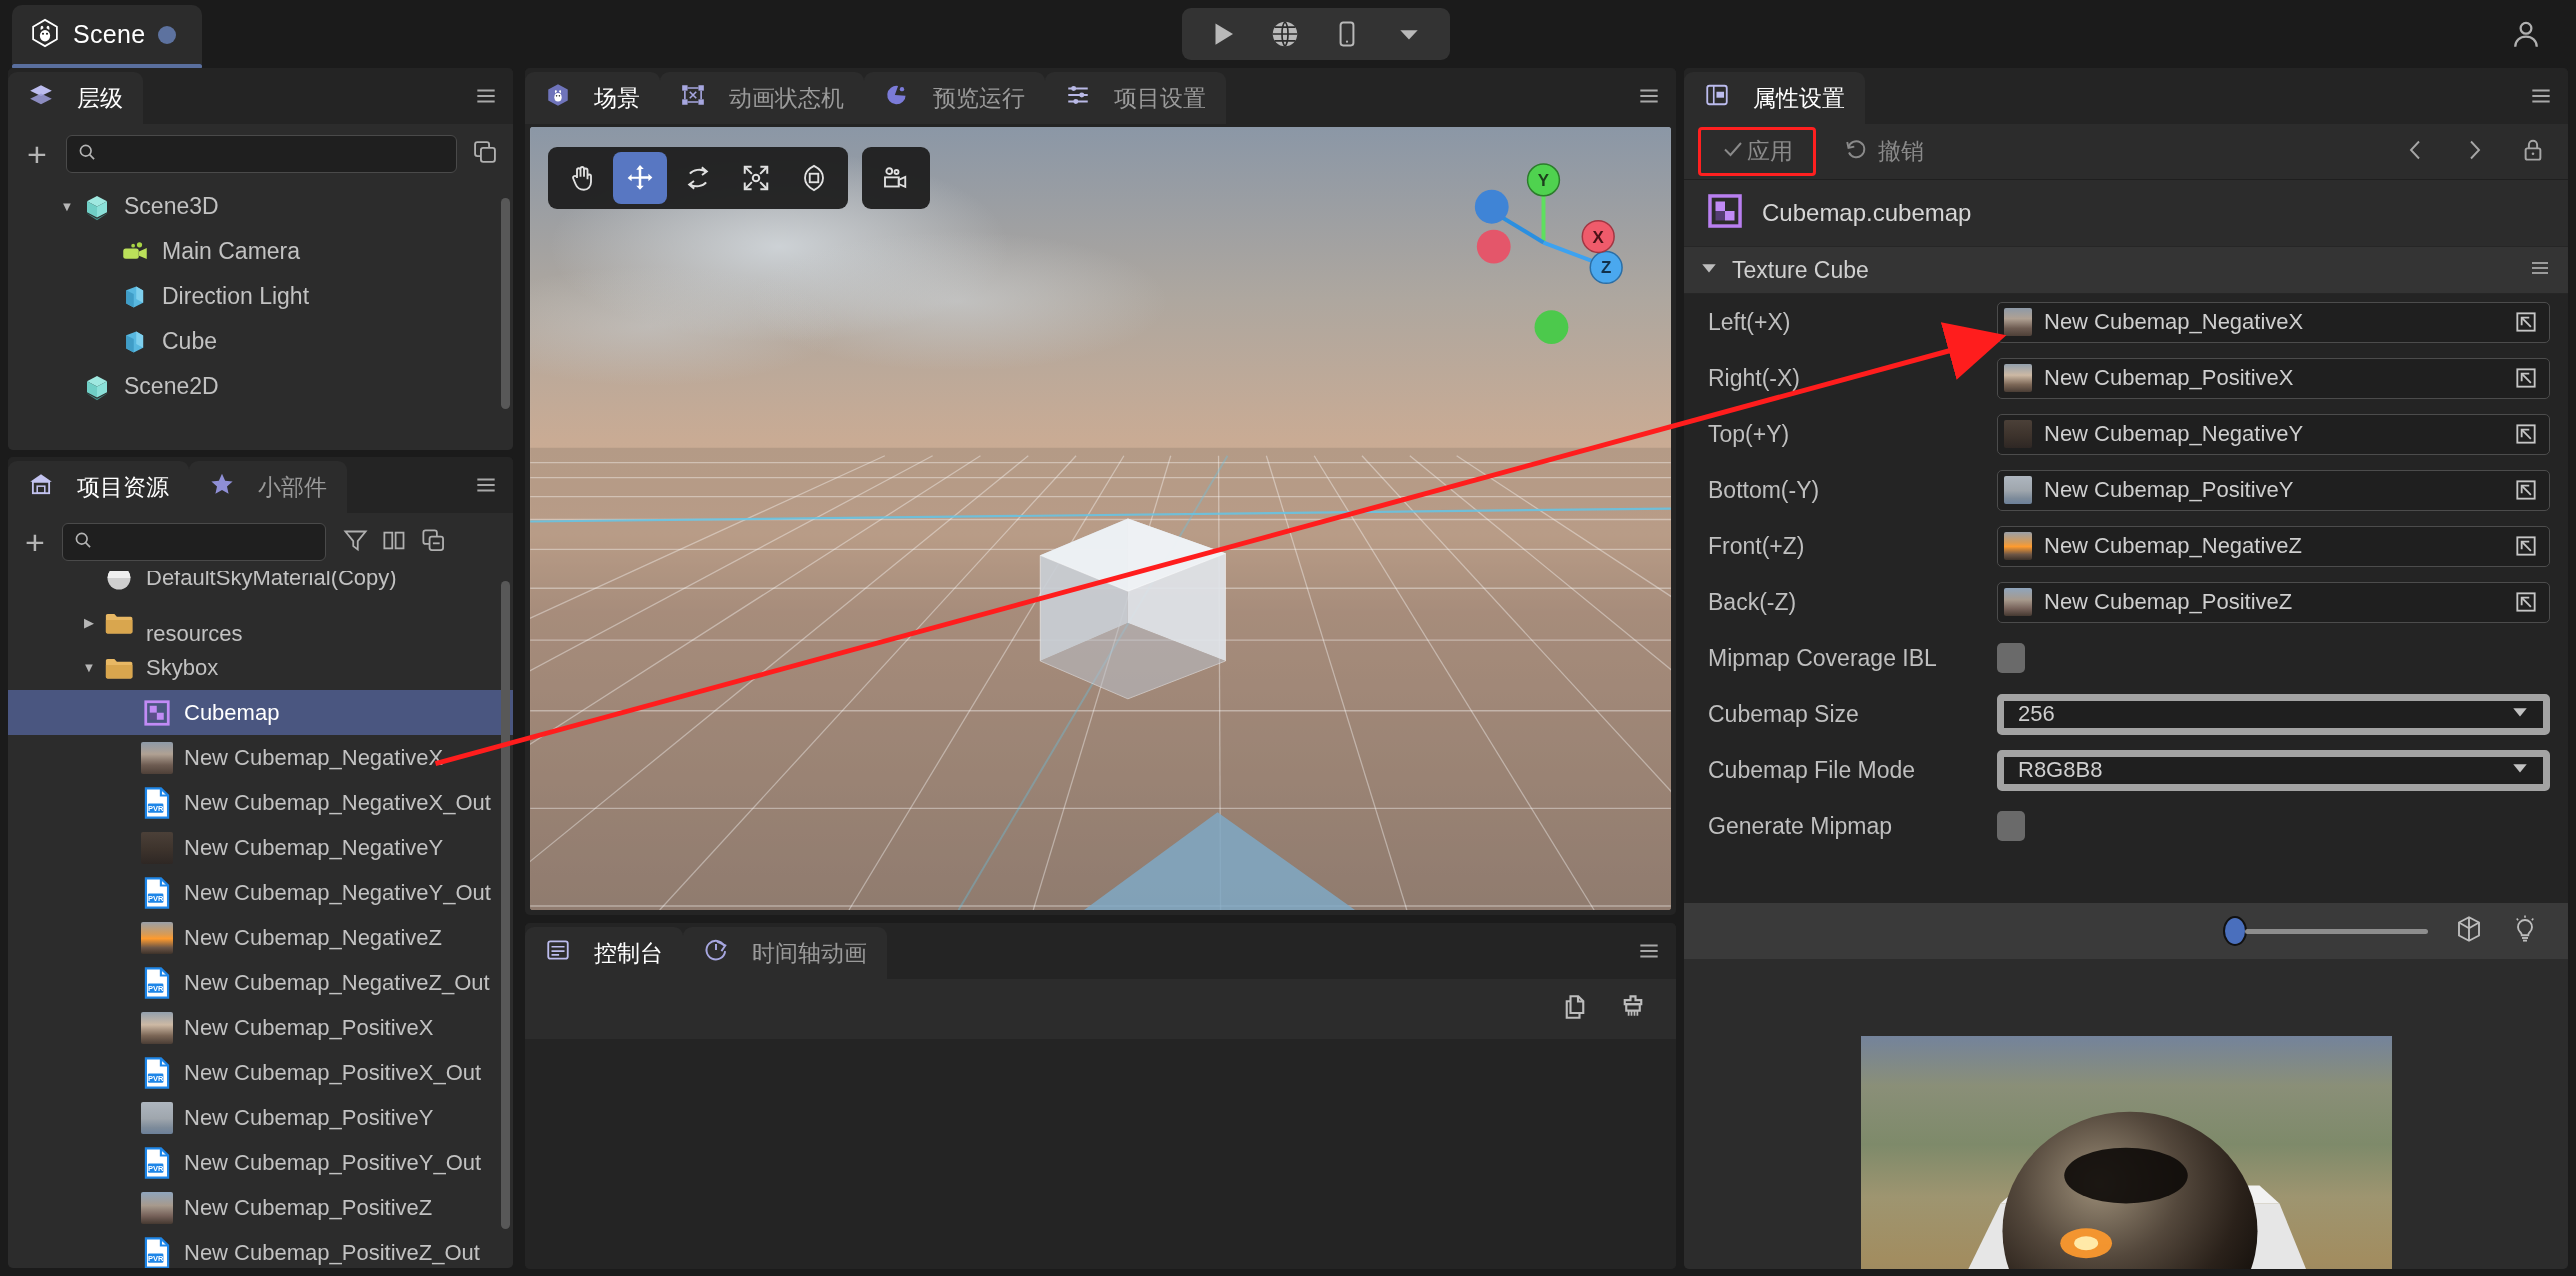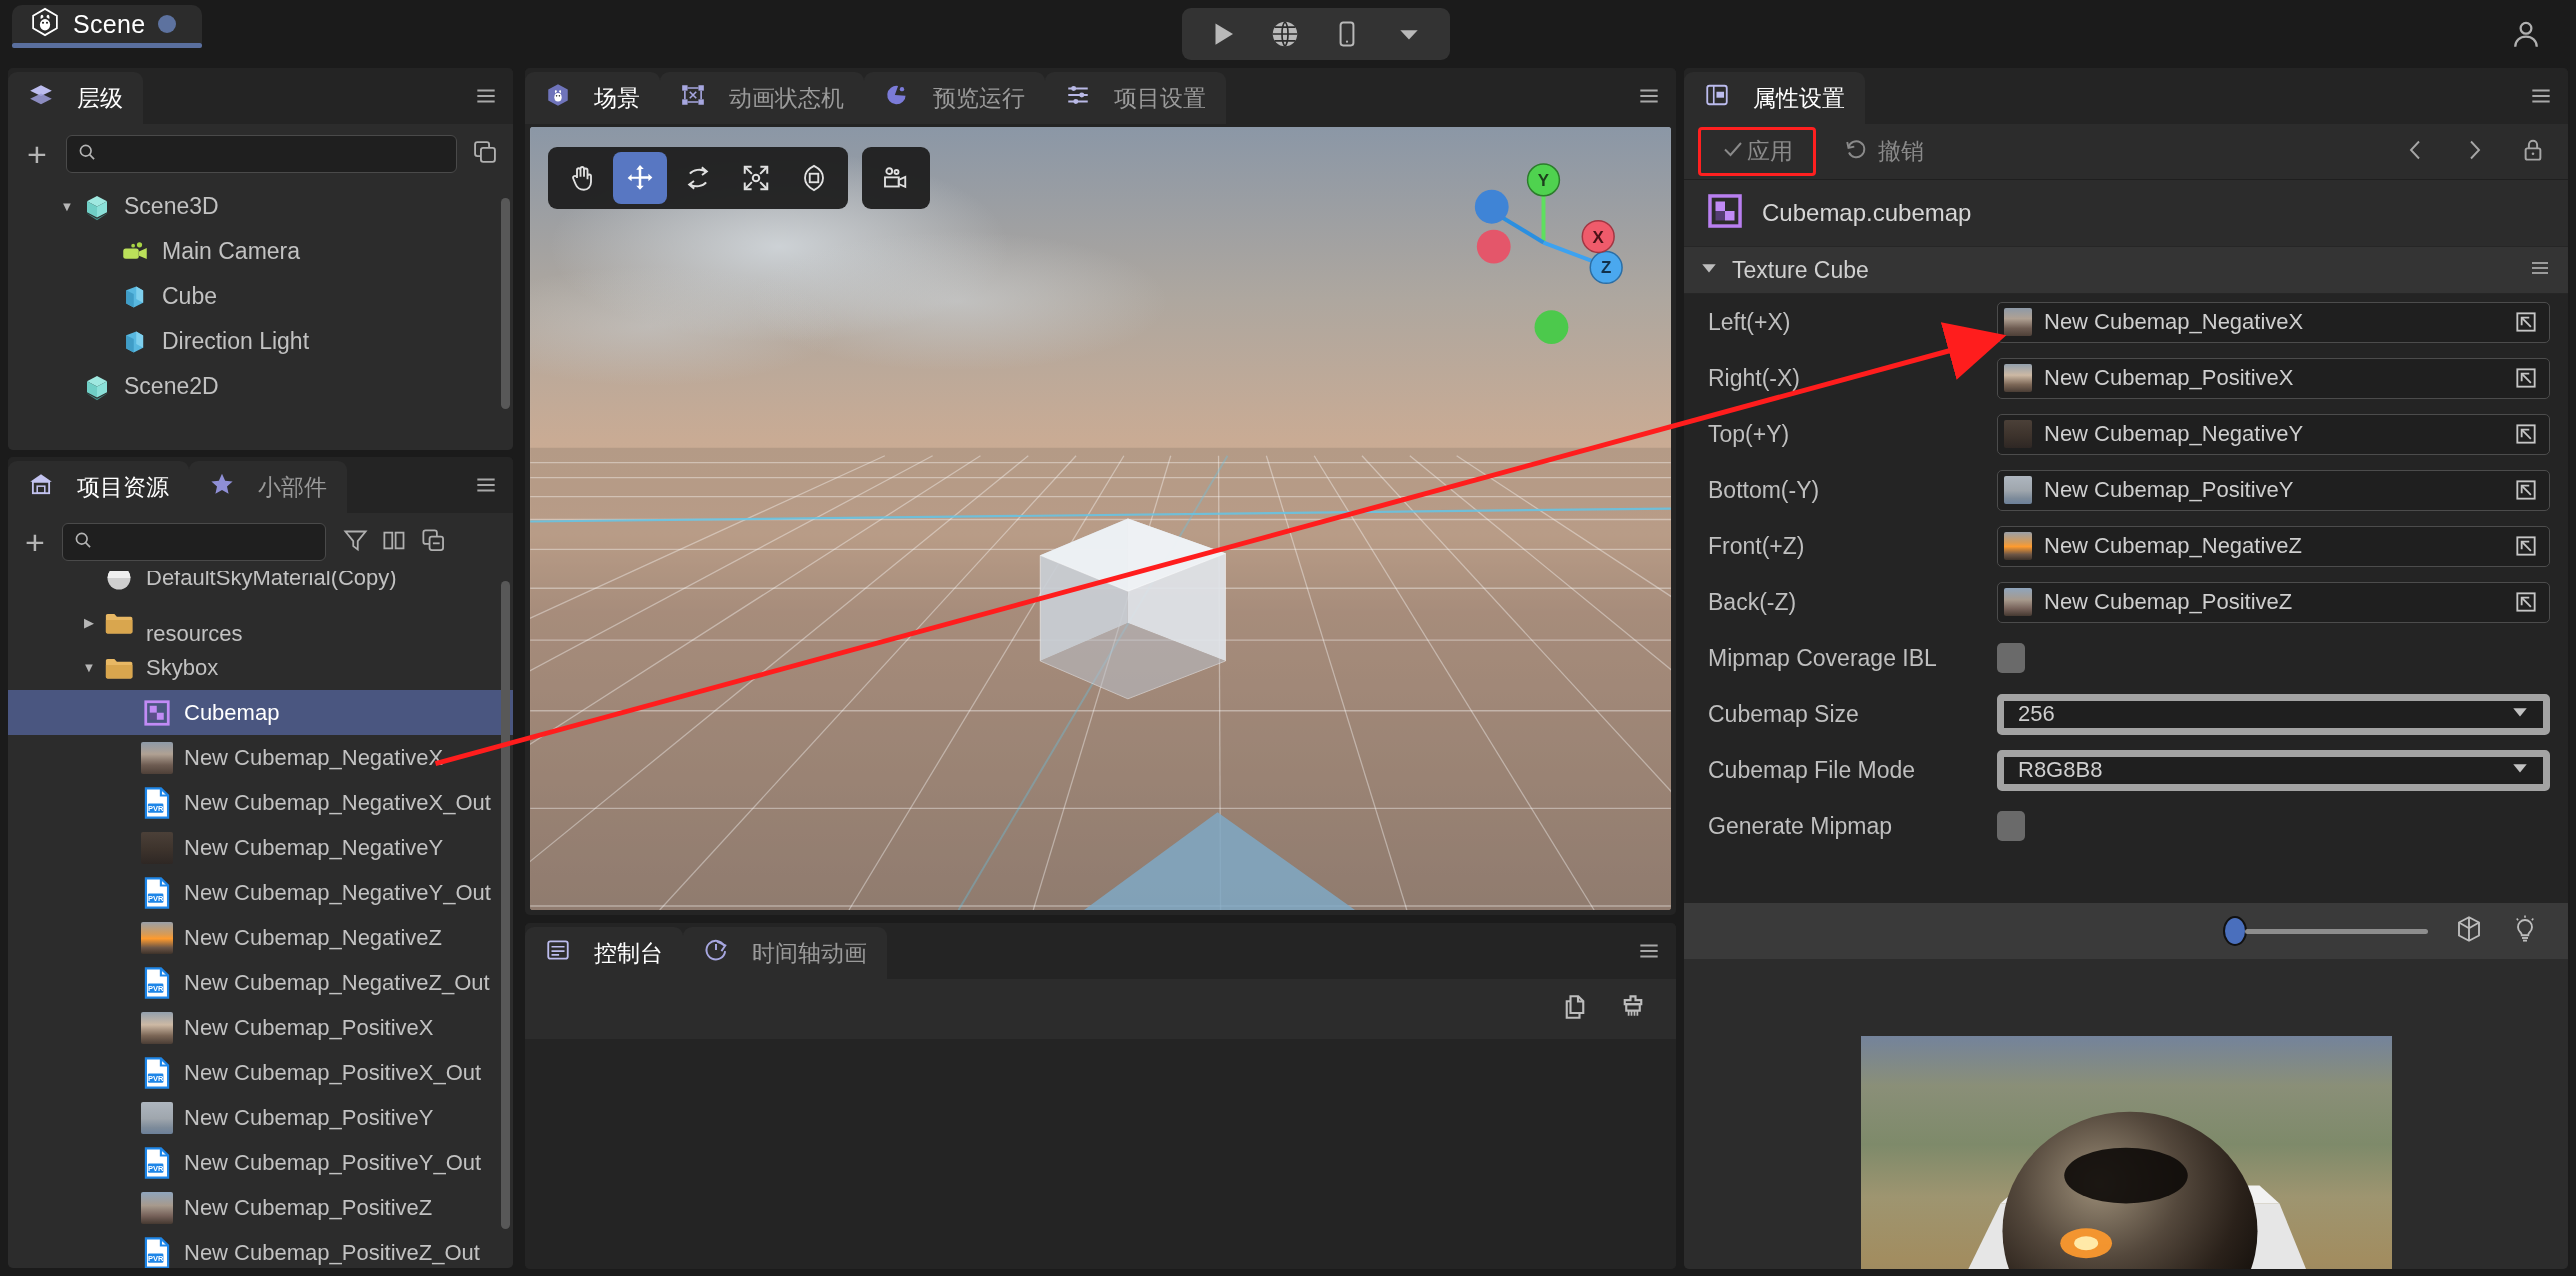--- a/index.html
+++ b/index.html
@@ -3,21 +3,21 @@
 <meta charset="utf-8">
 <style>
   * { box-sizing: border-box; margin:0; padding:0; }
   html,body{ width:2576px; height:1277px; overflow:hidden; background:#1b1b1b;
     font-family:"Liberation Sans","DejaVu Sans",sans-serif; color:#c4c4c4; }
   .app{ position:relative; width:2576px; height:1277px; background:#1b1b1b; }
 
   
   .topbar{ position:absolute; left:0; top:0; width:2576px; height:68px; background:#1b1b1b;
      display:flex; align-items:flex-start; }
-  .scene-tab{ margin-left:12px; margin-top:5px; height:38px; background:#2c2c2c;
+  .scene-tab{ margin-left:12px; margin-top:5px; height:59px; background:#2c2c2c;
      border-radius:10px 10px 0 0; display:flex; align-items:center; gap:13px; padding:0 26px 0 18px;
      position:relative; }
   .scene-tab .lbl{ font-size:25px; color:#ffffff; letter-spacing:0.3px;}
   .scene-tab .underline{ position:absolute; left:0; right:0; bottom:-5px; height:5px; background:#5a6f9e; border-radius:2px;}
   .dot{ width:18px; height:18px; border-radius:50%; background:#5d729f; }
 
   .play-group{ position:absolute; left:1182px; top:8px; height:52px; background:#333333;
      border-radius:9px; display:flex; align-items:center; gap:0; padding:0 10px; }
   .play-group .pbtn{ width:62px; height:52px; display:flex; align-items:center; justify-content:center; }
 
@@ -225,33 +225,33 @@
           <div class="trow">
             <span style="width:84px;display:inline-block;"></span>
             <span class="arrow"></span>
             <span class="tico">
               <svg width="30" height="30" viewBox="0 0 24 24">
                 <polygon points="5,6.5 13,3.6 18.5,6.8 18.5,16.5 11,20.4 5,17.2" fill="#58b8e0"></polygon>
                 <polygon points="5,6.5 11,9.6 11,20.4 5,17.2" fill="#3f9dc7"></polygon>
                 <polygon points="13,3.6 18.5,6.8 18.5,16.5 13,13.6" fill="#7fd0ee"></polygon>
               </svg>
             </span>
-            <span>Cube</span>
+            <span>Direction Light</span>
           </div>
           <div class="trow">
             <span style="width:84px;display:inline-block;"></span>
             <span class="arrow"></span>
             <span class="tico">
               <svg width="30" height="30" viewBox="0 0 24 24">
                 <polygon points="5,6.5 13,3.6 18.5,6.8 18.5,16.5 11,20.4 5,17.2" fill="#58b8e0"></polygon>
                 <polygon points="5,6.5 11,9.6 11,20.4 5,17.2" fill="#3f9dc7"></polygon>
                 <polygon points="13,3.6 18.5,6.8 18.5,16.5 13,13.6" fill="#7fd0ee"></polygon>
               </svg>
             </span>
-            <span>Direction Light</span>
+            <span>Cube</span>
           </div>
           <div class="trow">
             <span style="width:46px;display:inline-block;"></span>
             <span class="arrow"></span>
             <span class="tico">
               <svg width="30" height="30" viewBox="0 0 24 24">
                 <polygon points="12,3.2 20,7.4 12,11.6 4,7.4" fill="#9fe8e0"></polygon>
                 <polygon points="4,7.4 12,11.6 12,20.4 4,16.2" fill="#6fcfc6"></polygon>
                 <polygon points="20,7.4 12,11.6 12,20.4 20,16.2" fill="#8ae0d8"></polygon>
                 <polygon points="3,16.5 12,21.3 21,16.5 12,22.6" fill="#4aa79f" opacity=".8"></polygon>

